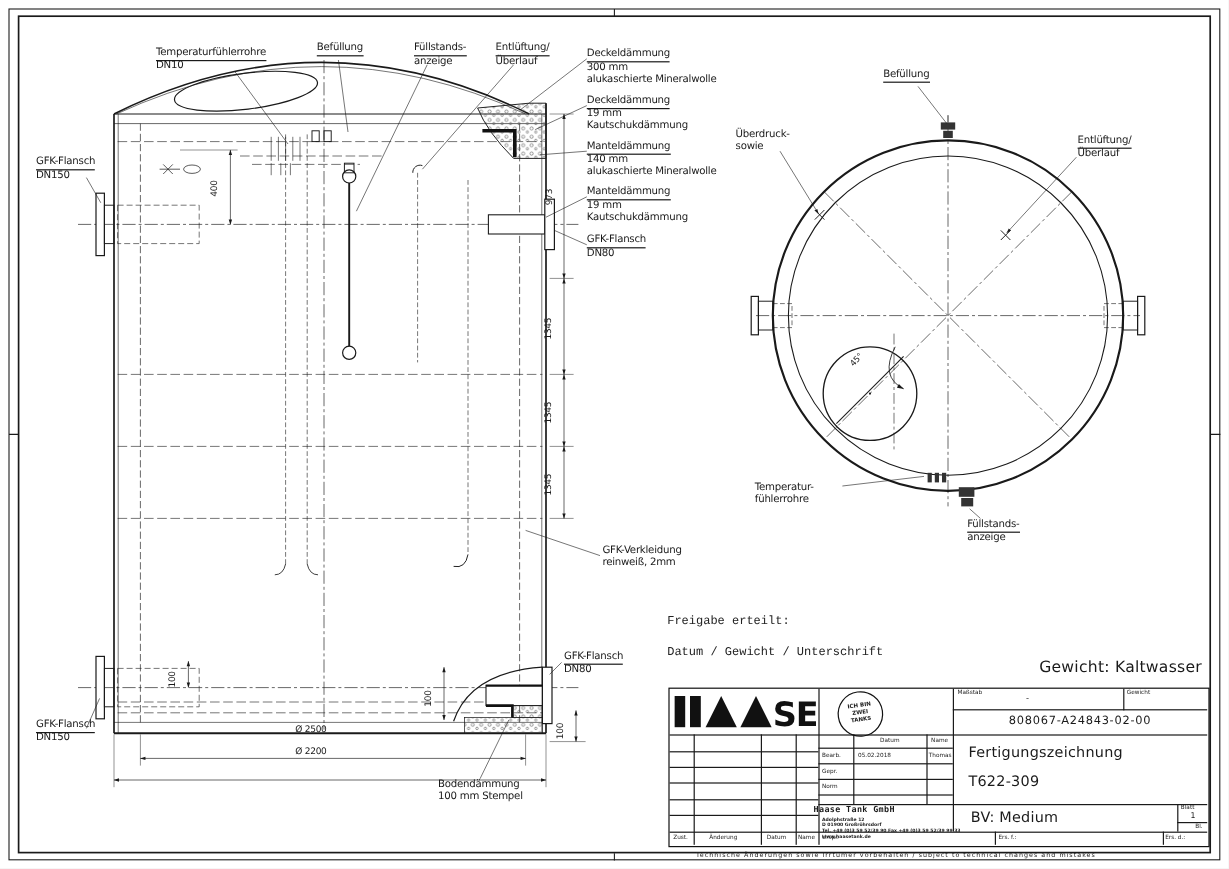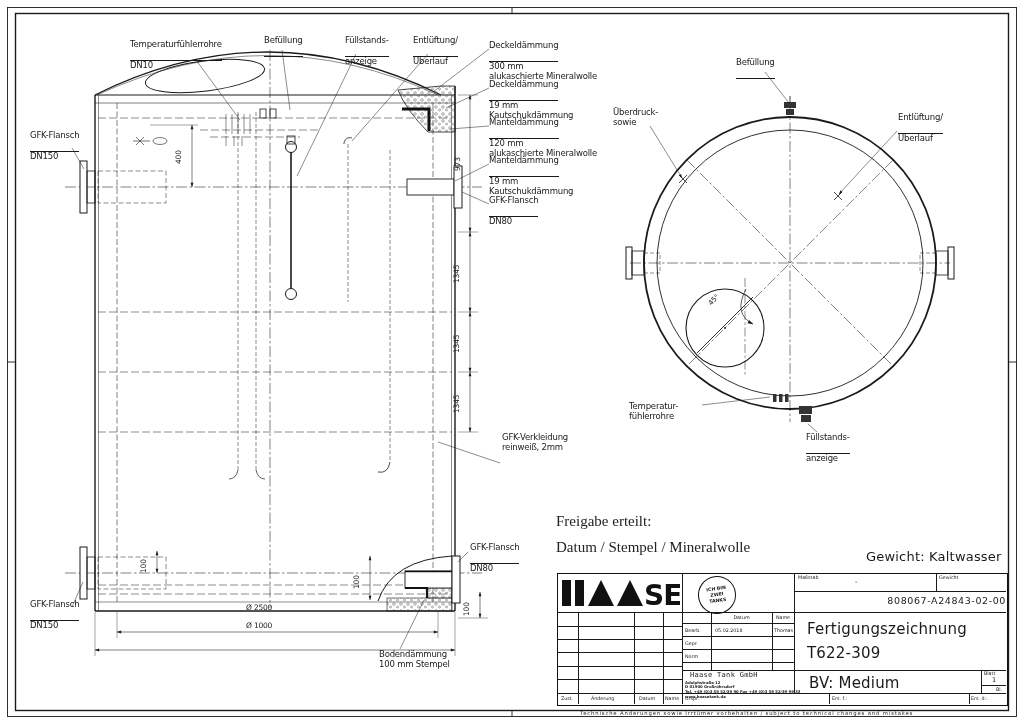--- a/index.html
+++ b/index.html
@@ -1,39 +1,39 @@
 <!DOCTYPE html>
 <html><head>
 <meta charset="utf-8">
 <style>
   html,body{margin:0;padding:0;background:#e8e8e8}
   .sheet{position:relative;width:1024px;height:724px;background:#fff;overflow:hidden;
          font-family:"DejaVu Sans",sans-serif;color:#1a1a1a}
   svg.draw{position:absolute;left:0;top:0}
   .lbl{position:absolute;font-size:8.5px;line-height:1.16;letter-spacing:-0.2px;white-space:nowrap}
   .lbl span{display:block;width:max-content}
-  .lbl span.u{border-bottom:0.8px solid #1a1a1a;padding-bottom:10px}
+  .lbl span.u{border-bottom:0.8px solid #1a1a1a;padding-bottom:0}
   .dim{position:absolute;font-size:7.5px;white-space:nowrap;letter-spacing:-0.2px}
   .rot{transform:rotate(-90deg);transform-origin:left bottom}
   .rot45{transform:rotate(-47deg);font-size:7px}
-  .rel{position:absolute;font-family:Liberation Serif, serif;font-size:15px;color:#222}
+  .rel{position:absolute;font-family:Liberation Mono, monospace;font-size:10px;color:#222}
   .medium{position:absolute;font-size:13px;letter-spacing:0.2px}
   
   .tb{position:absolute;left:557px;top:573px;width:451px;height:133px;
       border:1.5px solid #111;box-sizing:border-box}
   .ln{position:absolute;background:#1a1a1a}
   .tt{position:absolute;font-size:4.8px;color:#222;white-space:nowrap}
-  .tm{position:absolute;font-size:15px;white-space:nowrap;letter-spacing:0.2px}
-  .num{position:absolute;font-size:9.5px;letter-spacing:0.6px;text-align:right}
+  .tm{position:absolute;font-size:12px;white-space:nowrap;letter-spacing:0.2px}
+  .num{position:absolute;font-size:9.5px;letter-spacing:0.6px;text-align:center}
   .stamp{position:absolute;left:140px;top:2px;width:38px;height:38px;border:1.3px solid #111;
          border-radius:50%;display:flex;flex-direction:column;align-items:center;justify-content:center;
          transform:rotate(-8deg);box-sizing:border-box}
   .stamp span{display:block;font-size:4.6px;font-weight:bold;line-height:1.25;text-align:center}
-  .company{position:absolute;left:132px;top:97px;font-family:"DejaVu Sans Mono",monospace;
-           font-size:7px;font-weight:normal;letter-spacing:0.3px}
+  .company{position:absolute;left:120px;top:97px;font-family:"DejaVu Sans Mono",monospace;
+           font-size:7px;font-weight:bold;letter-spacing:0.3px}
   .addr{position:absolute;left:127px;top:106.5px;font-size:3.8px;font-weight:bold;line-height:1.3;color:#222}
   .addr span{display:block}
   .note{position:absolute;left:580px;top:710px;font-size:5.3px;letter-spacing:0.85px;color:#222;white-space:nowrap}
 </style>
 </head>
 <body>
 
 <div class="sheet">
 
 <svg class="draw" width="1024" height="724" viewBox="0 0 1024 724">
@@ -229,62 +229,62 @@
   <span>300 mm</span>
   <span>alukaschierte Mineralwolle</span>
 </div>
 <div class="lbl" style="left:489px;top:80px">
   <span class="u">Deckeldämmung</span>
   <span>19 mm</span>
   <span>Kautschukdämmung</span>
 </div>
 <div class="lbl" style="left:489px;top:118px">
   <span class="u">Manteldämmung</span>
-  <span>120 mm</span>
+  <span>140 mm</span>
   <span>alukaschierte Mineralwolle</span>
 </div>
 <div class="lbl" style="left:489px;top:156px">
   <span class="u">Manteldämmung</span>
   <span>19 mm</span>
   <span>Kautschukdämmung</span>
 </div>
 <div class="lbl" style="left:489px;top:196px">
   <span class="u">GFK-Flansch</span>
   <span>DN80</span>
 </div>
 <div class="lbl" style="left:30px;top:131px">
   <span class="u">GFK-Flansch</span>
   <span>DN150</span>
 </div>
 <div class="lbl" style="left:30px;top:600px">
   <span class="u">GFK-Flansch</span>
   <span>DN150</span>
 </div>
-<div class="lbl" style="left:502px;top:433px">
+<div class="lbl" style="left:502px;top:455px">
   <span>GFK-Verkleidung</span>
   <span>reinweiß, 2mm</span>
 </div>
 <div class="lbl" style="left:470px;top:543px">
   <span class="u">GFK-Flansch</span>
   <span>DN80</span>
 </div>
-<div class="lbl" style="left:379px;top:650px">
+<div class="lbl" style="left:365px;top:650px">
   <span>Bodendämmung</span>
   <span>100 mm Stempel</span>
 </div>
 
 <div class="dim rot" style="left:183px;top:155px">400</div>
 <div class="dim rot" style="left:462px;top:162px">973</div>
 <div class="dim rot" style="left:461px;top:274px">1345</div>
 <div class="dim rot" style="left:461px;top:344px">1345</div>
 <div class="dim rot" style="left:461px;top:404px">1345</div>
 <div class="dim rot" style="left:148px;top:564px">100</div>
 <div class="dim rot" style="left:361px;top:580px">100</div>
 <div class="dim rot" style="left:471px;top:607px">100</div>
-<div class="dim" style="left:246px;top:621px">Ø 1000</div>
+<div class="dim" style="left:246px;top:621px">Ø 2200</div>
 <div class="dim" style="left:246px;top:603px">Ø 2500</div>
 
 <div class="lbl" style="left:736px;top:58px">
   <span class="u">Befüllung</span>
 </div>
 <div class="lbl" style="left:613px;top:108px">
   <span>Überdruck-</span>
   <span>sowie</span>
 </div>
 <div class="lbl" style="left:898px;top:113px">
@@ -295,21 +295,21 @@
   <span>Temperatur-</span>
   <span>fühlerrohre</span>
 </div>
 <div class="lbl" style="left:806px;top:433px">
   <span class="u">Füllstands-</span>
   <span>anzeige</span>
 </div>
 <div class="dim rot45" style="left:708px;top:296px">45°</div>
 
 <div class="rel" style="left:556px;top:513px">Freigabe erteilt:</div>
-<div class="rel" style="left:556px;top:539px">Datum / Stempel / Mineralwolle</div>
+<div class="rel" style="left:556px;top:539px">Datum / Gewicht / Unterschrift</div>
 <div class="medium" style="left:866px;top:549px">Gewicht: Kaltwasser</div>
 
 <div class="tb">
 
   <div class="ln" style="left:124px;top:0;width:1px;height:130px"></div>
   <div class="ln" style="left:236px;top:0;width:1px;height:119px"></div>
   <div class="ln" style="left:20px;top:38px;width:1px;height:92px"></div>
   <div class="ln" style="left:76px;top:38px;width:1px;height:92px"></div>
   <div class="ln" style="left:105px;top:38px;width:1px;height:92px"></div>
   <div class="ln" style="left:153px;top:38px;width:1px;height:58px"></div>

